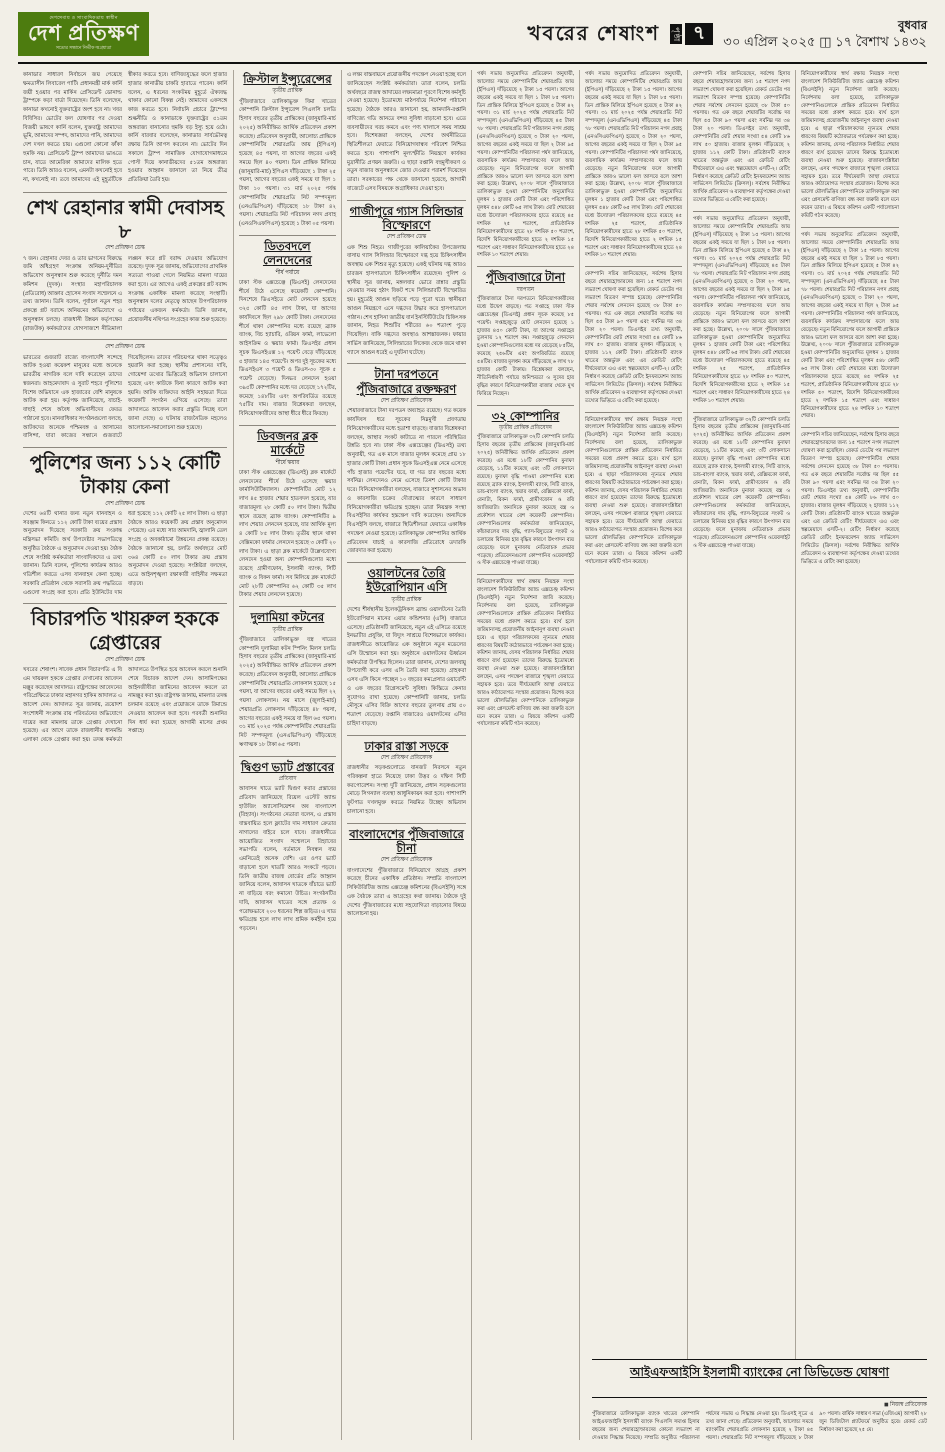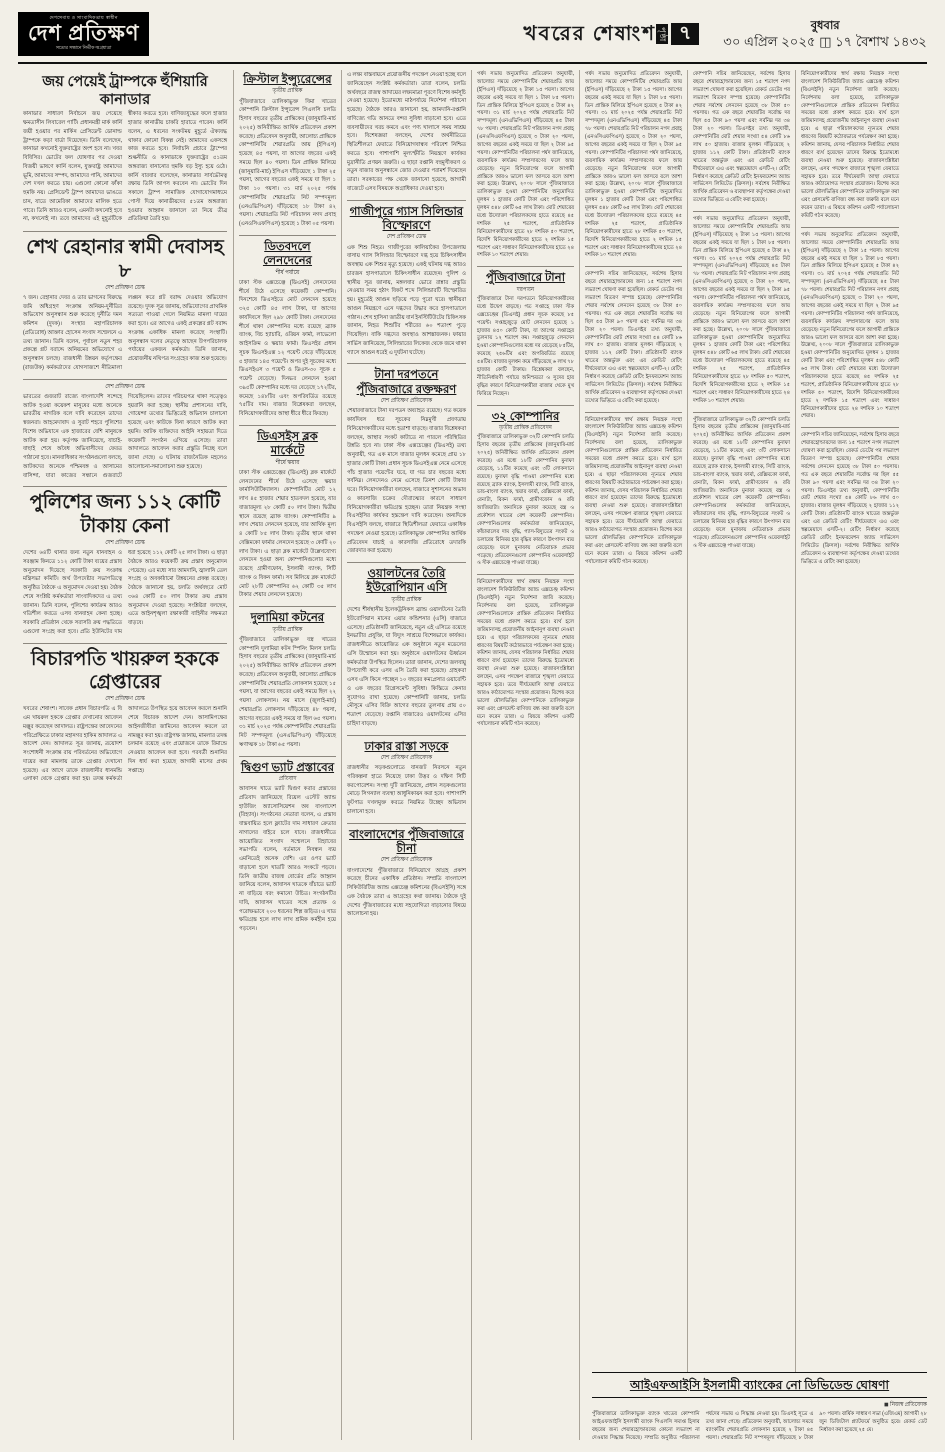--- a/index.html
+++ b/index.html
@@ -21,21 +21,21 @@
   
   .masthead {
     display: flex;
     align-items: center;
     justify-content: space-between;
     border-bottom: 2px solid #111;
     padding-bottom: 6px;
     margin-bottom: 6px;
   }
   .logo-box {
-    background: #000000;
+    background: #4d7c0f;
     color: #f2efe7;
     padding: 4px 10px 6px 10px;
     display: flex;
     flex-direction: column;
     align-items: center;
     line-height: 1;
   }
   .logo-top {
     font-size: 4.5px;
     letter-spacing: .5px;
@@ -48,20 +48,21 @@
     letter-spacing: 1px;
   }
   .logo-sub {
     font-size: 4.5px;
     margin-top: 2px;
     opacity: .85;
   }
   .mast-center {
     display: flex;
     align-items: center;
+    gap: 10px;
     margin-left: auto;
   }
   .section-title {
     font-size: 20px;
     font-weight: bold;
     letter-spacing: 2px;
   }
   .page-badge {
     display: flex;
     align-items: center;
@@ -79,24 +80,24 @@
   }
   .badge-num {
     background: #111;
     color: #f2efe7;
     font-size: 19px;
     font-weight: bold;
     padding: 0px 8px 3px 8px;
     line-height: 1.05;
   }
   .mast-date {
-    text-align: center;
+    text-align: right;
     font-size: 9px;
     line-height: 1.4;
-    padding-left: 24px;
+    padding-left: 10px;
     min-width: 150px;
   }
   .mast-date .day {
     font-size: 11.5px;
     font-weight: bold;
     display: block;
   }
   .mast-date .date {
     font-size: 13px;
     display: block;
@@ -155,21 +156,21 @@
   }
   .body.three {
     column-count: 3;
     column-gap: 6px;
   }
   .body p { margin: 0 0 2px 0; text-indent: 5px; }
   .body p:first-child { text-indent: 0; }
   .tiny { font-size: 5.1px; line-height: 1.55; }
   .hl-underline {
     border-bottom: 1px solid #111;
-    padding-bottom: 4px;
+    padding-bottom: 17px;
     margin-bottom: 3px;
   }
 </style>
 </head>
 <body>
 
 <div class="page">
 
   <div class="masthead">
     <div class="logo-box">
@@ -187,21 +188,20 @@
     <div class="mast-date">
       <span class="day">বুধবার</span>
       <span class="date">৩০ এপ্রিল ২০২৫ ◫ ১৭ বৈশাখ ১৪৩২</span>
     </div>
   </div>
 
   <div class="grid">
 
     <div class="col wide">
       <div class="art">
-        <div class="hl big">জয় পেয়েই ট্রাম্পকে হুঁশিয়ারি কানাডার</div>
         <div class="body two">
             <p>কানাডার সাধারণ নির্বাচনে জয় পেয়েছে ক্ষমতাসীন লিবারেল পার্টি। প্রধানমন্ত্রী মার্ক কার্নি জয়ী হওয়ার পর মার্কিন প্রেসিডেন্ট ডোনাল্ড ট্রাম্পকে কড়া বার্তা দিয়েছেন। তিনি বলেছেন, কানাডা কখনোই যুক্তরাষ্ট্রের অংশ হবে না। খবর বিবিসির। ভোটের ফল ঘোষণার পর দেওয়া বিজয়ী ভাষণে কার্নি বলেন, যুক্তরাষ্ট্র আমাদের ভূমি, আমাদের সম্পদ, আমাদের পানি, আমাদের দেশ দখল করতে চায়। এগুলো কোনো ফাঁকা হুমকি নয়। প্রেসিডেন্ট ট্রাম্প আমাদের ভাঙতে চান, যাতে আমেরিকা আমাদের মালিক হতে পারে। তিনি আরও বলেন, এমনটা কখনোই হবে না, কখনোই না। তবে আমাদের এই মুহূর্তটিকে স্বীকার করতে হবে। বাণিজ্যযুদ্ধের ফলে হাজার হাজার কানাডীয় চাকরি হারাতে পারেন। কার্নি বলেন, এ ধরনের সংকটময় মুহূর্তে ঐক্যবদ্ধ থাকার কোনো বিকল্প নেই। আমাদের একসঙ্গে কাজ করতে হবে। নির্বাচনি প্রচারে ট্রাম্পের শুল্কনীতি ও কানাডাকে যুক্তরাষ্ট্রের ৫১তম অঙ্গরাজ্য বানানোর হুমকি বড় ইস্যু হয়ে ওঠে। কার্নি বারবার বলেছেন, কানাডার সার্বভৌমত্ব রক্ষায় তিনি আপস করবেন না। ভোটের দিন সকালে ট্রাম্প সামাজিক যোগাযোগমাধ্যমে পোস্ট দিয়ে কানাডীয়দের ৫১তম অঙ্গরাজ্য হওয়ার আহ্বান জানালে তা নিয়ে তীব্র প্রতিক্রিয়া তৈরি হয়।</p>
           </div>
       </div>
       <hr class="rule">
       <div class="art">
         <div class="hl">শেখ রেহানার স্বামী দেবাসহ ৮</div>
         <div class="byline">দেশ প্রতিক্ষণ ডেস্ক</div>
         <div class="body two">
             <p>৭ জন। রেহানার দেবর ও তার ভাগনের বিরুদ্ধে জমি অধিগ্রহণ সংক্রান্ত অনিয়ম-দুর্নীতির অভিযোগ অনুসন্ধান শুরু করেছে দুর্নীতি দমন কমিশন (দুদক)। সংস্থার মহাপরিচালক (প্রতিরোধ) আক্তার হোসেন সংবাদ সম্মেলনে এ তথ্য জানান। তিনি বলেন, পূর্বাচল নতুন শহর প্রকল্পে প্লট বরাদ্দে অনিয়মের অভিযোগে এ অনুসন্ধান চলছে। রাজধানী উন্নয়ন কর্তৃপক্ষের (রাজউক) কর্মকর্তাদের যোগসাজশে নীতিমালা লঙ্ঘন করে প্লট বরাদ্দ দেওয়ার অভিযোগ রয়েছে। দুদক সূত্র জানায়, অভিযোগের প্রাথমিক সত্যতা পাওয়া গেলে নিয়মিত মামলা দায়ের করা হবে। এর আগেও একই প্রকল্পের প্লট বরাদ্দ সংক্রান্ত একাধিক মামলা করেছে সংস্থাটি। অনুসন্ধান দলের নেতৃত্বে আছেন উপপরিচালক পর্যায়ের একজন কর্মকর্তা। তিনি জানান, প্রয়োজনীয় নথিপত্র সংগ্রহের কাজ শুরু হয়েছে।</p>
@@ -243,21 +243,21 @@
       <hr class="rule">
       <div class="art">
         <div class="hl sm">ডিতবদলে লেনদেনের</div>
         <div class="byline">শীর্ষ পর্যায়ে</div>
         <div class="body">
             <p>ঢাকা স্টক এক্সচেঞ্জে (ডিএসই) লেনদেনের শীর্ষে উঠে এসেছে কয়েকটি কোম্পানি। দিনশেষে ডিএসইতে মোট লেনদেন হয়েছে ৩২৫ কোটি ৪৫ লাখ টাকা, যা আগের কার্যদিবসে ছিল ২৯৮ কোটি টাকা। লেনদেনের শীর্ষে থাকা কোম্পানির মধ্যে রয়েছে ব্র্যাক ব্যাংক, বিচ হ্যাচারি, ওরিয়ন ফার্মা, লাভেলো আইসক্রিম ও স্কয়ার ফার্মা। ডিএসইর প্রধান সূচক ডিএসইএক্স ১২ পয়েন্ট বেড়ে দাঁড়িয়েছে ৫ হাজার ১৪৫ পয়েন্টে। অপর দুই সূচকের মধ্যে ডিএসইএস ৩ পয়েন্ট ও ডিএস-৩০ সূচক ৫ পয়েন্ট বেড়েছে। দিনভর লেনদেন হওয়া ৩৯৫টি কোম্পানির মধ্যে দর বেড়েছে ১৭২টির, কমেছে ১৪৮টির এবং অপরিবর্তিত রয়েছে ৭৫টির দাম। বাজার বিশ্লেষকরা বলছেন, বিনিয়োগকারীদের আস্থা ধীরে ধীরে ফিরছে।</p>
           </div>
       </div>
       <hr class="rule">
       <div class="art">
-        <div class="hl sm">ডিএসইস ব্লক মার্কেটে</div>
+        <div class="hl sm">ডিবজনর ব্লক মার্কেটে</div>
         <div class="byline">শীর্ষে স্কয়ার</div>
         <div class="body">
             <p>ঢাকা স্টক এক্সচেঞ্জের (ডিএসই) ব্লক মার্কেটে লেনদেনের শীর্ষে উঠে এসেছে স্কয়ার ফার্মাসিউটিক্যালস। কোম্পানিটির মোট ১২ লাখ ৪৫ হাজার শেয়ার হাতবদল হয়েছে, যার বাজারমূল্য ২৮ কোটি ৫০ লাখ টাকা। দ্বিতীয় স্থানে রয়েছে ব্র্যাক ব্যাংক। কোম্পানিটির ৯ লাখ শেয়ার লেনদেন হয়েছে, যার আর্থিক মূল্য ৪ কোটি ৮৫ লাখ টাকা। তৃতীয় স্থানে থাকা বেক্সিমকো ফার্মার লেনদেন হয়েছে ৩ কোটি ২০ লাখ টাকা। এ ছাড়া ব্লক মার্কেটে উল্লেখযোগ্য লেনদেন হওয়া অন্য কোম্পানিগুলোর মধ্যে রয়েছে গ্রামীণফোন, ইসলামী ব্যাংক, সিটি ব্যাংক ও বিকন ফার্মা। সব মিলিয়ে ব্লক মার্কেটে মোট ২৮টি কোম্পানির ৬২ কোটি ৩৫ লাখ টাকার শেয়ার লেনদেন হয়েছে।</p>
           </div>
       </div>
       <hr class="rule">
       <div class="art">
         <div class="hl sm">দুলামিয়া কটনের</div>
         <div class="byline">তৃতীয় প্রান্তিক</div>
         <div class="body">

